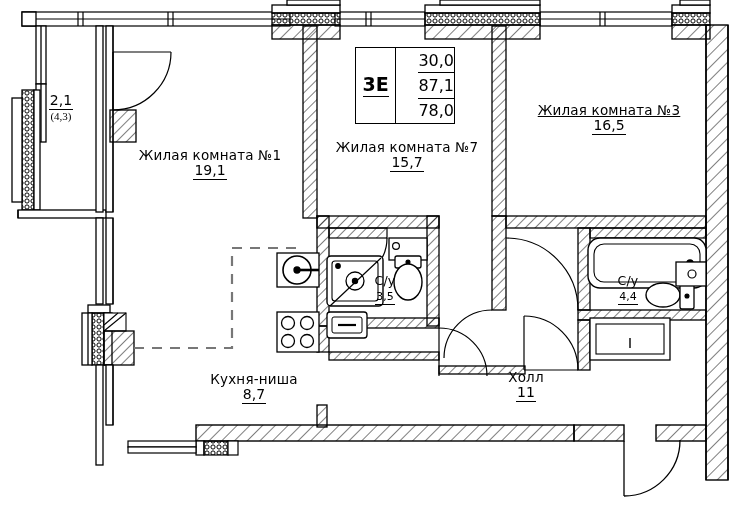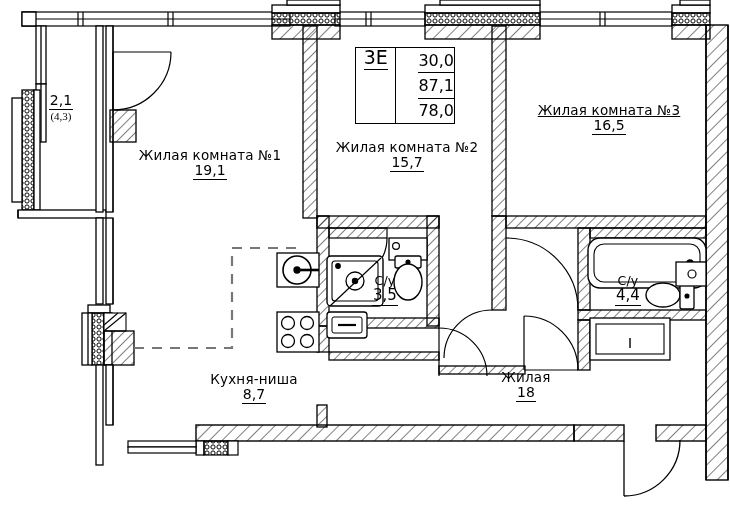--- a/index.html
+++ b/index.html
@@ -42,42 +42,43 @@
     padding: 0 1px 1px 1px;
     margin-top: 1px;
   }
   .lbl .sub {
     display: block;
     font-size: 11px;
     margin-top: 1px;
     font-family: Liberation Serif, serif;
   }
   .lbl.small .name { font-size: 12.5px; }
-  .lbl.small .area { font-size: 15px; }
+  .lbl.small .area { font-size: 11px; }
 
   
   #info-box {
     position: absolute;
     left: 355px;
     top: 47px;
     width: 100px;
     height: 77px;
     border: 1.6px solid #000;
     background: #fff;
     box-sizing: border-box;
     display: flex;
     flex-direction: row;
   }
   #info-box .type-cell {
     width: 44px;
     box-sizing: border-box;
     display: flex;
-    align-items: flex-start;
+    align-items: center;
     justify-content: center;
     position: relative;
+    font-weight: bold;
   }
   #info-box .type-cell .type-text {
     font-size: 19px;
     border-bottom: 1.6px solid #000;
     padding-bottom: 2px;
     line-height: 1;
   }
   #info-box .areas-cell {
     flex: 1;
     border-left: 1.6px solid #000;
@@ -429,21 +430,21 @@
     <span class="area">2,1</span>
     <span class="sub">(4,3)</span>
   </div>
 
   <div class="lbl" style="left:115px; top:148px; width:190px;">
     <span class="name">Жилая комната №1</span>
     <span class="area">19,1</span>
   </div>
 
   <div class="lbl" style="left:318px; top:140px; width:178px;">
-    <span class="name">Жилая комната №2</span>
+    <span class="name">Жилая комната №7</span>
     <span class="area">15,7</span>
   </div>
 
   <div class="lbl" style="left:512px; top:103px; width:194px;text-decoration:underline;">
     <span class="name">Жилая комната №3</span>
     <span class="area">16,5</span>
   </div>
 
   <div class="lbl small" style="left:357px; top:274px; width:56px;">
     <span class="name">С/у</span>
@@ -454,17 +455,17 @@
     <span class="name">С/у</span>
     <span class="area">4,4</span>
   </div>
 
   <div class="lbl" style="left:175px; top:372px; width:158px;">
     <span class="name">Кухня-ниша</span>
     <span class="area">8,7</span>
   </div>
 
   <div class="lbl" style="left:478px; top:370px; width:96px;">
-    <span class="name">Жилая</span>
-    <span class="area">18</span>
+    <span class="name">Холл</span>
+    <span class="area">11</span>
   </div>
 
 </div>
 
 </body></html>

